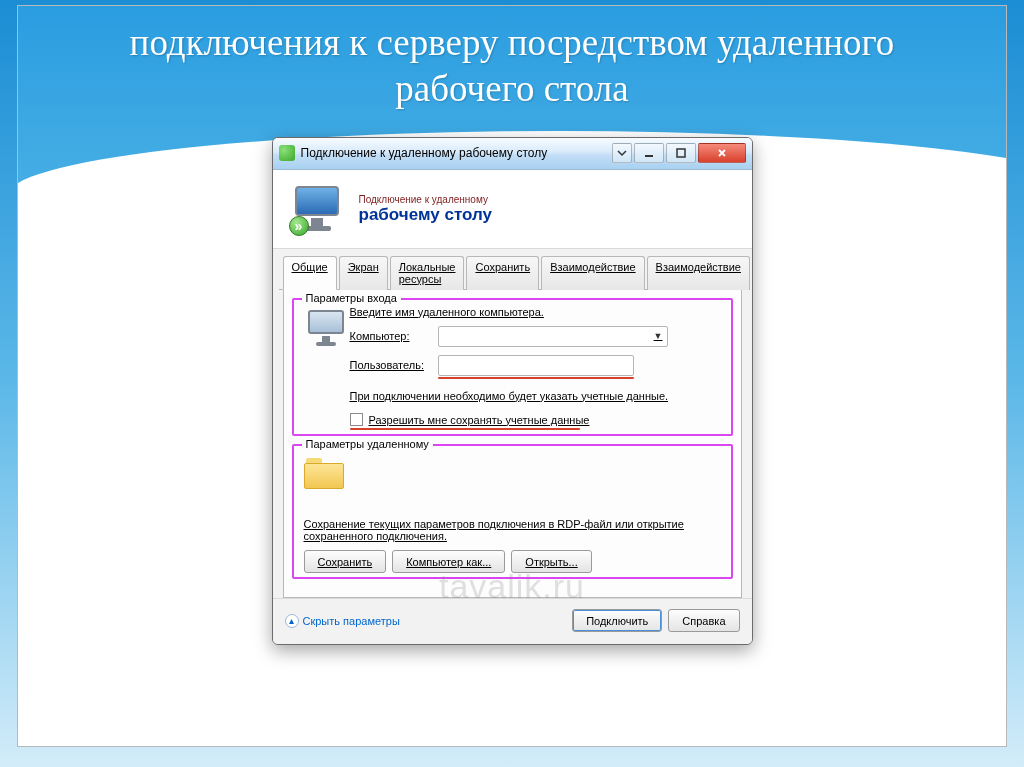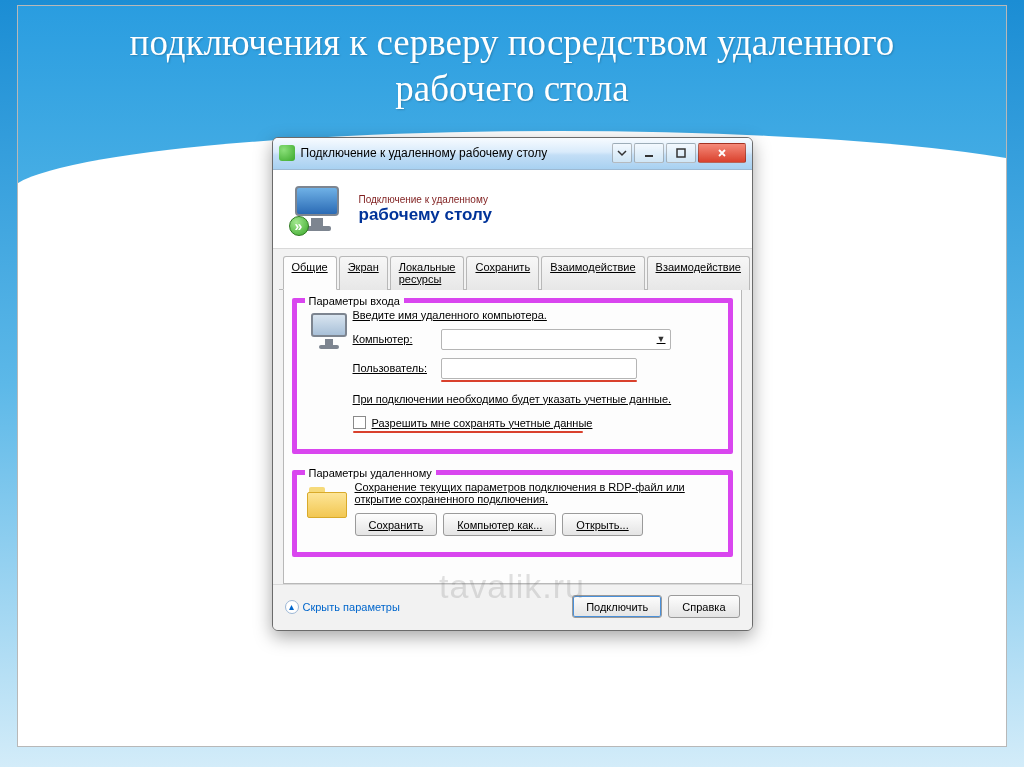--- a/index.html
+++ b/index.html
@@ -128,24 +128,24 @@
   }
   .tab.active { background: #fdfdfd; top: 1px; border-bottom: 1px solid #fdfdfd; }
   .panel {
     background: #fdfdfd;
     border: 1px solid #b8b8b8;
     border-top: none;
     margin: 0 4px;
     padding: 8px 8px 10px;
   }
   .group {
-    border: 5px solid #d946ef;
+    border: 2px solid #d946ef;
     border-radius: 2px;
-    margin-bottom: 16px;
-    padding: 6px 10px 16px;
+    margin-bottom: 8px;
+    padding: 6px 10px 4px;
     position: relative;
   }
   .group-title {
     position: absolute; top: -8px; left: 8px;
     background: #fdfdfd; padding: 0 4px;
     font-size: 11px; color:#000;
   }
   .login-row { display:flex; }
   .login-icon {
     width:46px; height:42px; flex:0 0 46px; position:relative; margin-top:4px;
@@ -166,21 +166,21 @@
     border-radius:2px;
   }
   .combo { display:flex; align-items:center; justify-content:flex-end; max-width:230px;}
   .combo .arrow { font-size:9px; color:#333; }
   .tbox { max-width:196px; }
   .underline-red { height:2px; background:#d9412d; margin-top:1px; max-width:196px; margin-left:88px; border-radius:1px;}
   .note { font-size:11px; margin-top:10px; line-height:1.35; }
   .chk-row { display:flex; align-items:center; gap:6px; margin-top:10px; font-size:11px;}
   .chk { width:13px; height:13px; border:1px solid #8a8a8a; background:#fff; }
   .underline-red2 { height:2px; background:#d9412d; margin-top:2px; width:230px; border-radius:1px;}
-  .conn-row { display:flex; gap:4px; }
+  .conn-row { display:flex; gap:18px;flex-direction:column; }
   .folder-icon {
     width:44px; height:36px; flex:0 0 44px; position:relative; margin-top:4px;
   }
   .folder-icon .tab-f { position:absolute; left:2px; top:2px; width:16px; height:6px; background:#f6da7a; border-radius:2px 2px 0 0;}
   .folder-icon .body-f { position:absolute; left:0; top:7px; width:40px; height:26px; background:linear-gradient(#fde597,#f2c752); border:1px solid #d9aa2a; border-radius:2px;}
   .btnrow { display:flex; gap:6px; margin-top:8px; }
   .wbtn {
     height:23px; padding:0 13px;
     background: linear-gradient(#fdfdfd,#e4e4e4);
     border:1px solid #9a9a9a; border-radius:3px;

